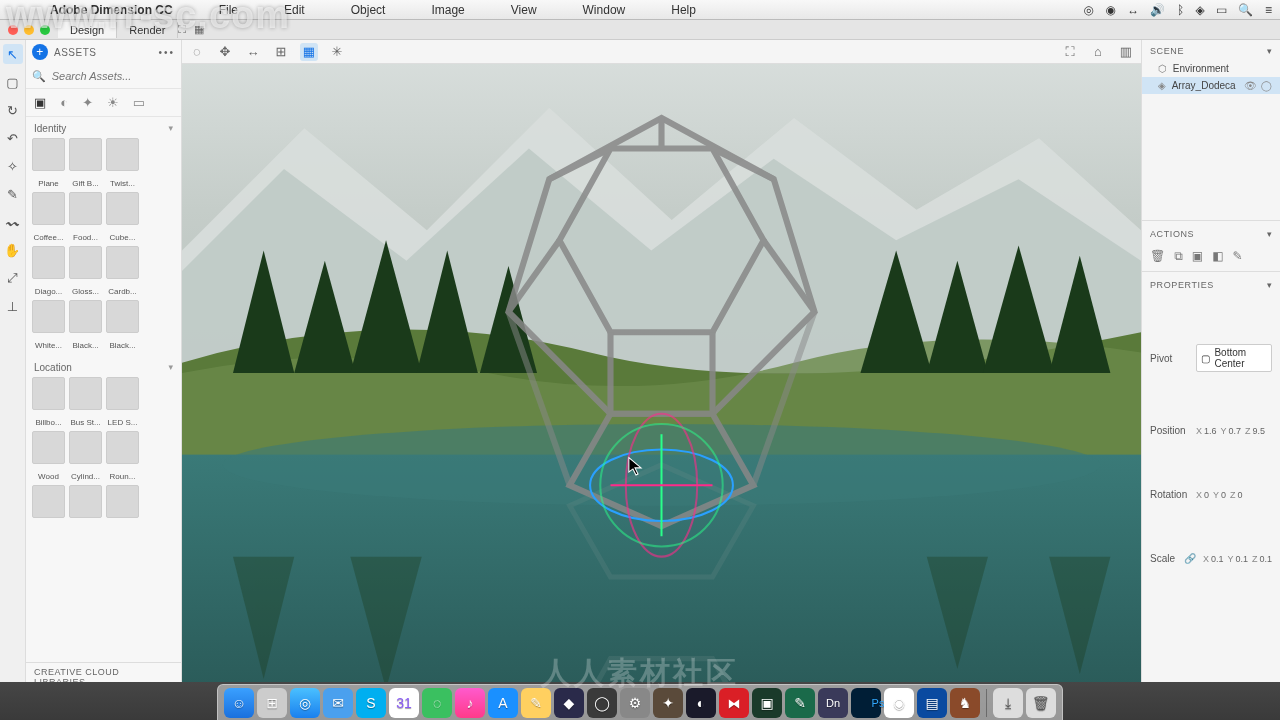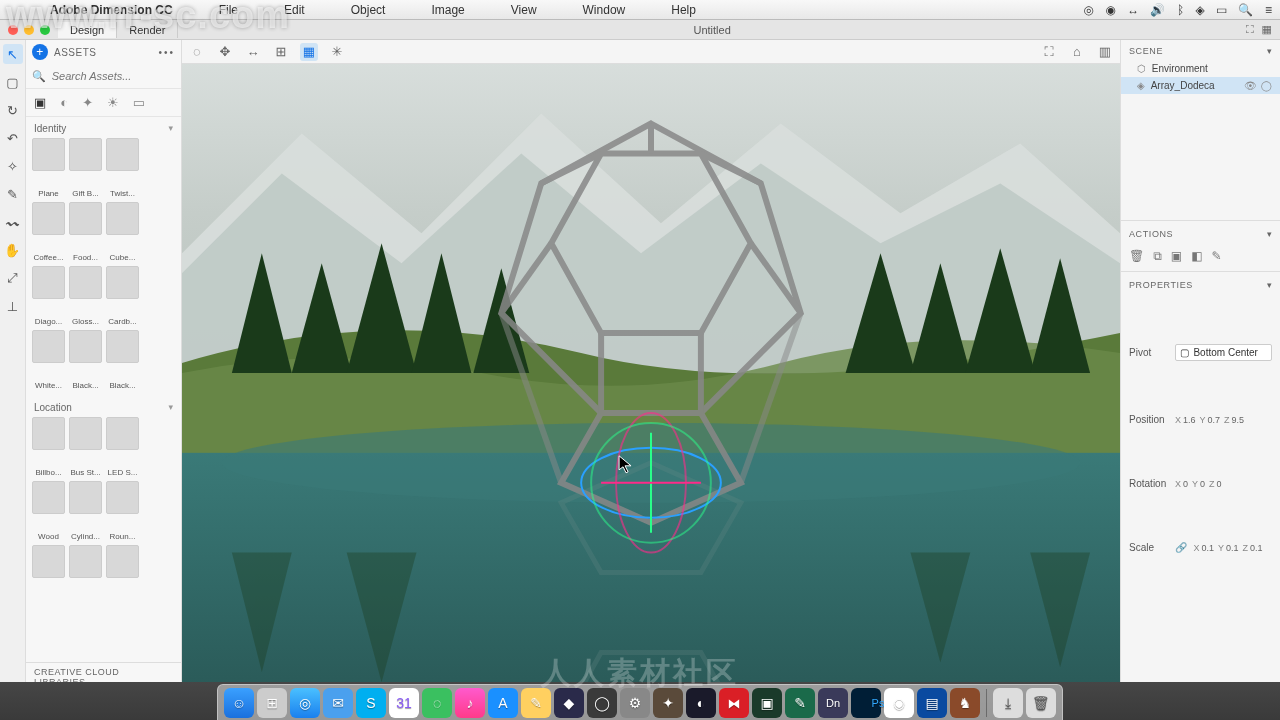--- a/index.html
+++ b/index.html
@@ -42,35 +42,35 @@
 .search-row input { border:none; background:transparent; font-size:11px; flex:1; outline:none; padding:4px 2px; font-style:italic; color:#888; }
 .filter-row { display:flex; gap:14px; padding:6px 8px; border-bottom:1px solid #e5e5e5; font-size:13px; color:#888; }
 .filter-row span { cursor:pointer; }
 .section-label { font-size:10px; color:#666; padding:6px 8px 2px; display:flex; justify-content:space-between; }
 .section-label .chev { font-size:9px; color:#999; }
 .asset-grid { display:flex; flex-wrap:wrap; gap:4px; padding:2px 6px 6px; }
 .asset-item { width:33px; display:flex; flex-direction:column; align-items:center; }
 .asset-item.wide { width:70px; }
 .asset-thumb { width:33px; height:33px; background:#d8d8d8; border:1px solid #ccc; border-radius:2px; }
 .asset-item.wide .asset-thumb { width:70px; height:33px; }
-.asset-name { font-size:8px; color:#555; margin-top:18px; white-space:nowrap; overflow:hidden; text-overflow:ellipsis; width:100%; text-align:center; }
+.asset-name { font-size:8px; color:#555; margin-top:8px; white-space:nowrap; overflow:hidden; text-overflow:ellipsis; width:100%; text-align:center; }
 .assets-scroll { overflow-y:auto; flex:1; }
 .cc-libs { height:20px; font-size:9px; letter-spacing:0.5px; color:#666; padding:4px 8px; border-top:1px solid #ddd; text-transform:uppercase; }
 
 
 .canvas-wrap { flex:1; position:relative; background:#888; }
 .canvas-toolbar { position:absolute; top:0; left:0; right:0; height:24px; background:#f5f5f5; border-bottom:1px solid #ddd; display:flex; align-items:center; padding:0 6px; gap:10px; z-index:5; }
 .canvas-toolbar .ct-btn { width:18px; height:18px; display:flex; align-items:center; justify-content:center; font-size:13px; color:#666; cursor:pointer; border-radius:3px; }
 .canvas-toolbar .ct-btn.active { background:#d0e4f5; color:#1473e6; }
 .canvas-toolbar .ct-spacer { flex:1; }
 .viewport { position:absolute; top:24px; left:0; right:0; bottom:0; overflow:hidden; }
 .viewport svg { width:100%; height:100%; display:block; }
 
 
-.right-col { width:160px; background:#f5f5f5; border-left:1px solid #ddd; display:flex; flex-direction:column; font-size:10px; }
+.right-col { width:139px; background:#f5f5f5; border-left:1px solid #ddd; display:flex; flex-direction:column; font-size:10px; }
 .right-col .sec-title { padding:6px 8px 4px; font-size:9px; letter-spacing:0.6px; color:#666; text-transform:uppercase; display:flex; justify-content:space-between; align-items:center; }
 .scene-list { padding:0 0 4px; }
 .scene-row { padding:3px 8px 3px 16px; font-size:10px; color:#444; display:flex; align-items:center; gap:6px; cursor:pointer; }
 .scene-row.selected { background:#d0e4f5; }
 .scene-row .sicon { font-size:10px; color:#888; }
 .scene-row .vis-icons { margin-left:auto; display:flex; gap:4px; color:#888; font-size:10px; }
 .actions-row { display:flex; gap:9px; padding:6px 8px; color:#777; font-size:12px; }
 .actions-row span { cursor:pointer; }
 .prop-row { display:flex; align-items:center; padding:3px 8px; gap:6px;margin-top:47px; }
 .prop-label { width:40px; font-size:10px; color:#555; }
@@ -122,21 +122,20 @@
 
 <div class="app-window">
   <div class="doc-tabs">
     <div class="traffic">
       <span class="tl-red"></span>
       <span class="tl-yel"></span>
       <span class="tl-grn"></span>
     </div>
     <div class="tab active">Design</div>
     <div class="tab">Render</div>
-    <div class="doc-title">Untitled</div>
     <div style="display:flex; gap:8px; padding-right:8px; color:#666;">
       <span>⛶</span>
       <span>▦</span>
     </div>
   </div>
 
   <div class="workspace">
 
     <div class="tool-strip">
       <div class="tool sel">↖</div>

